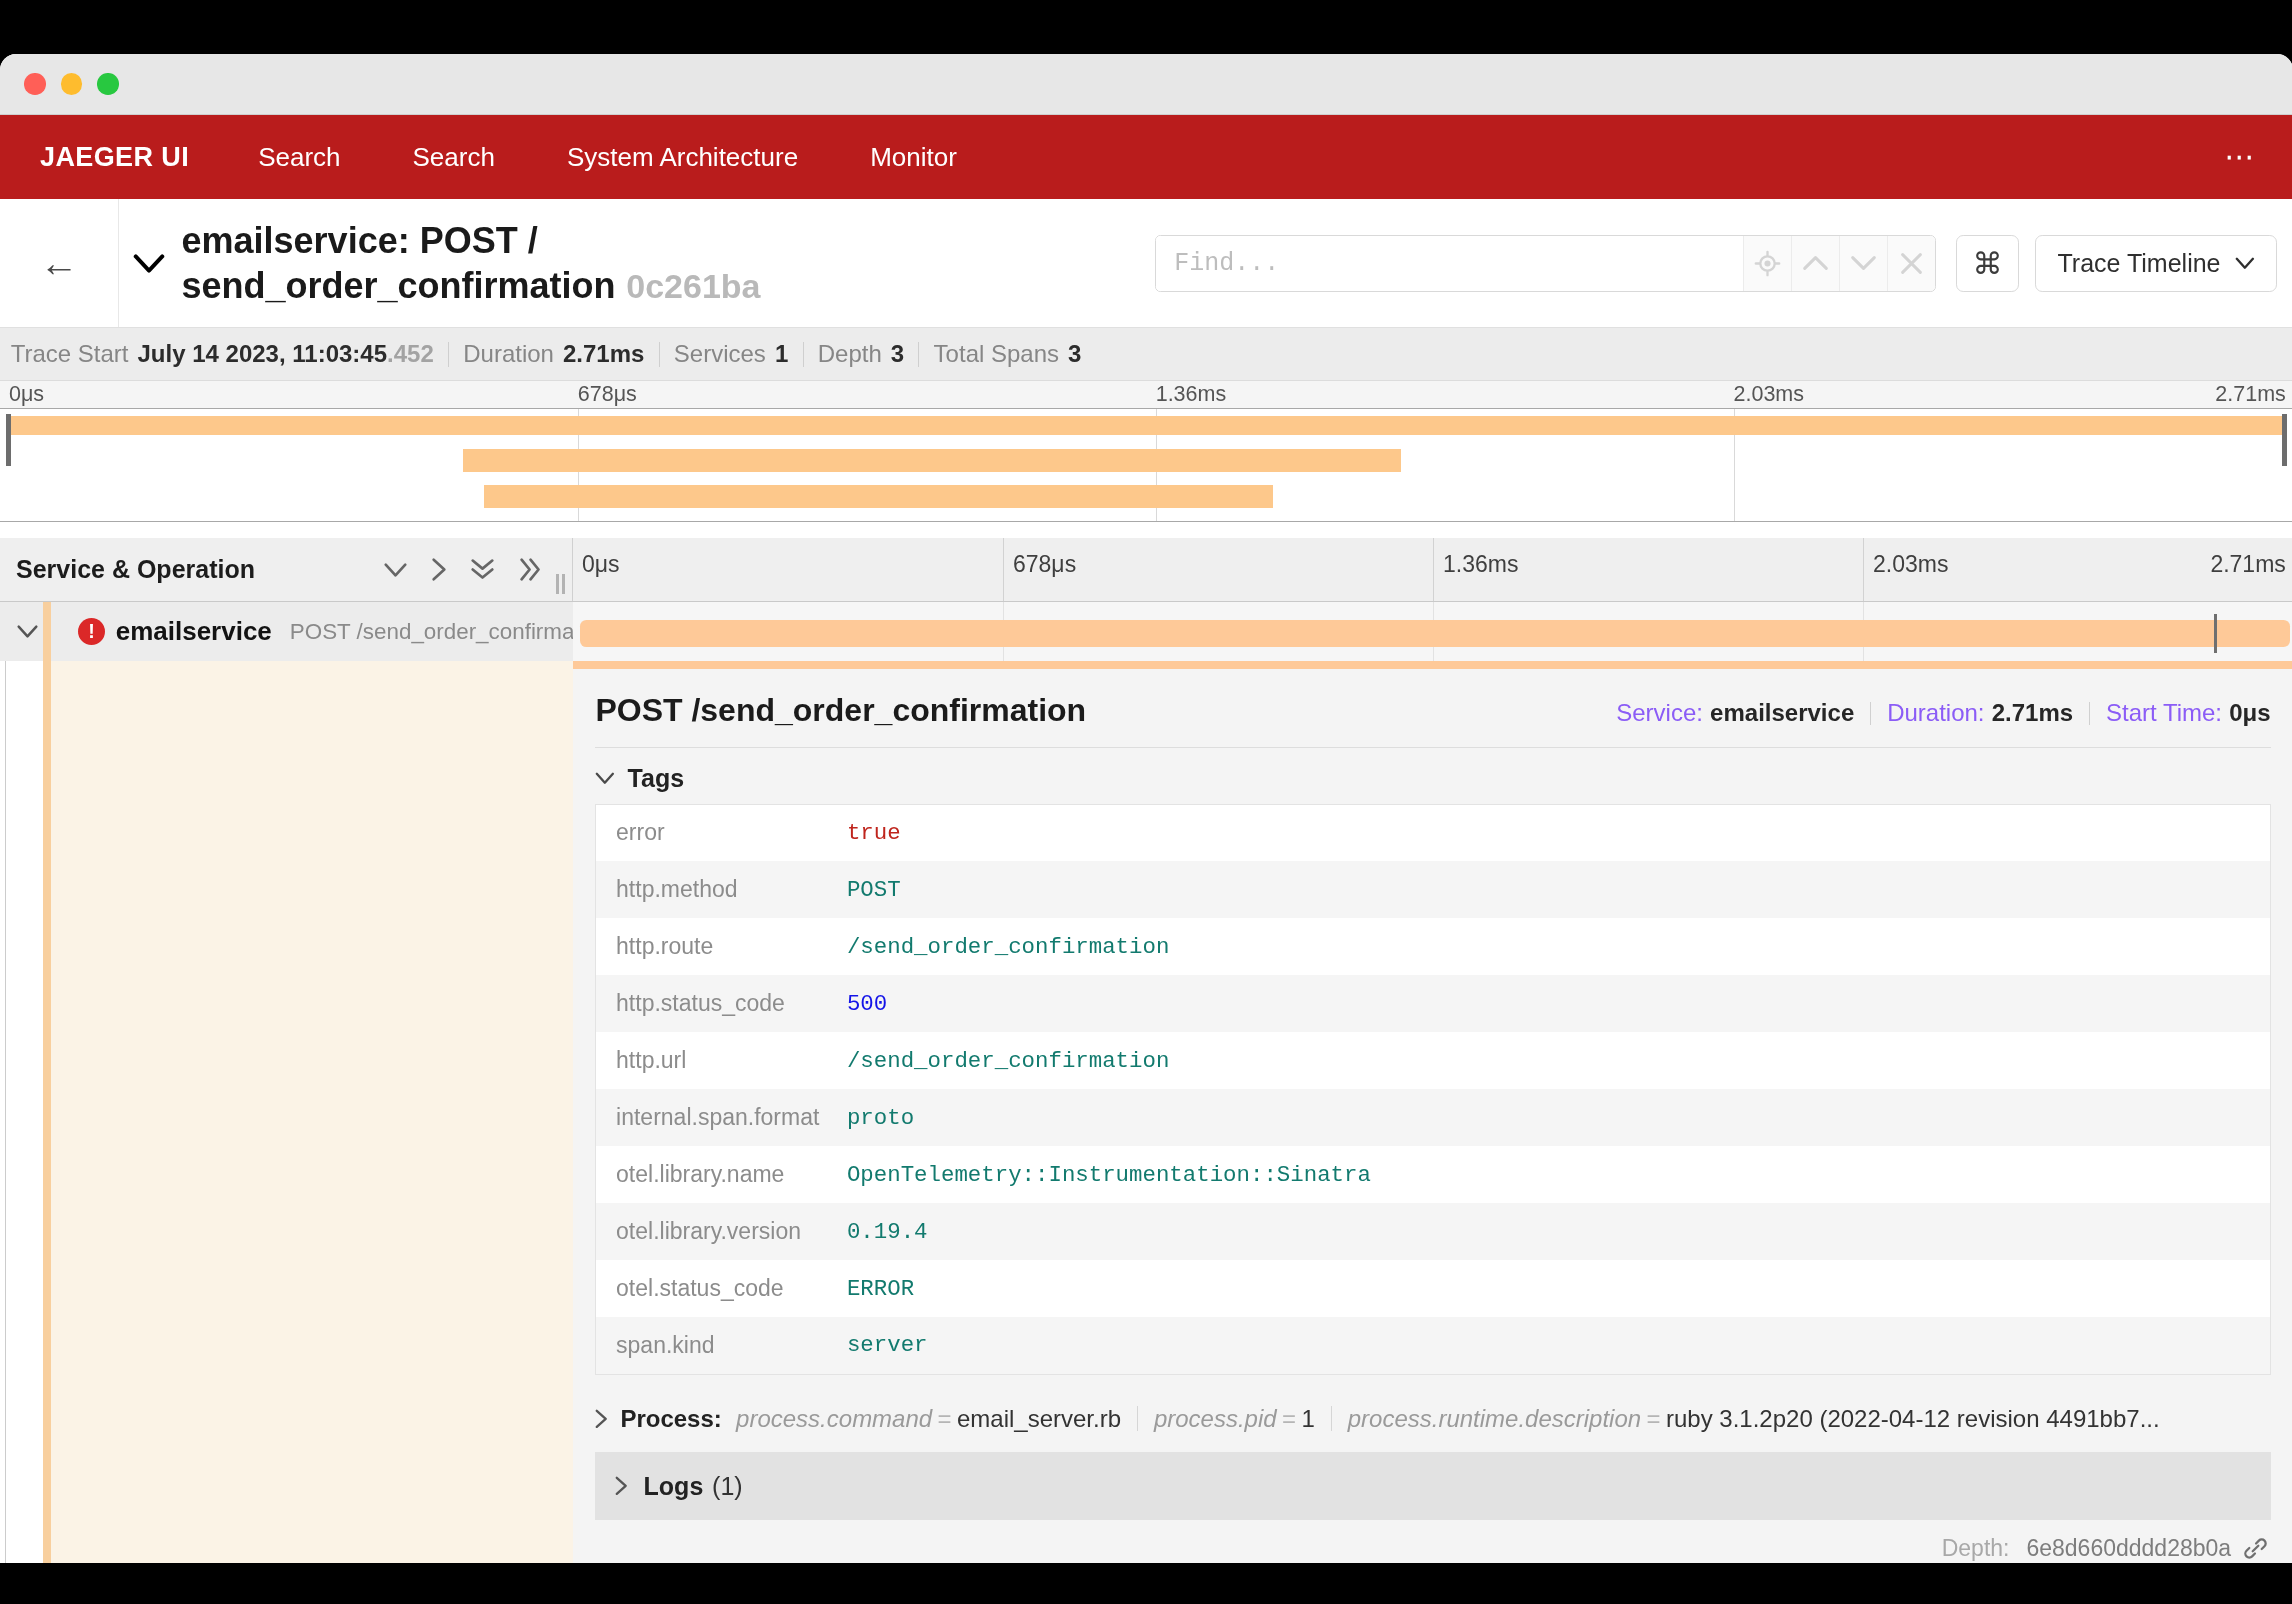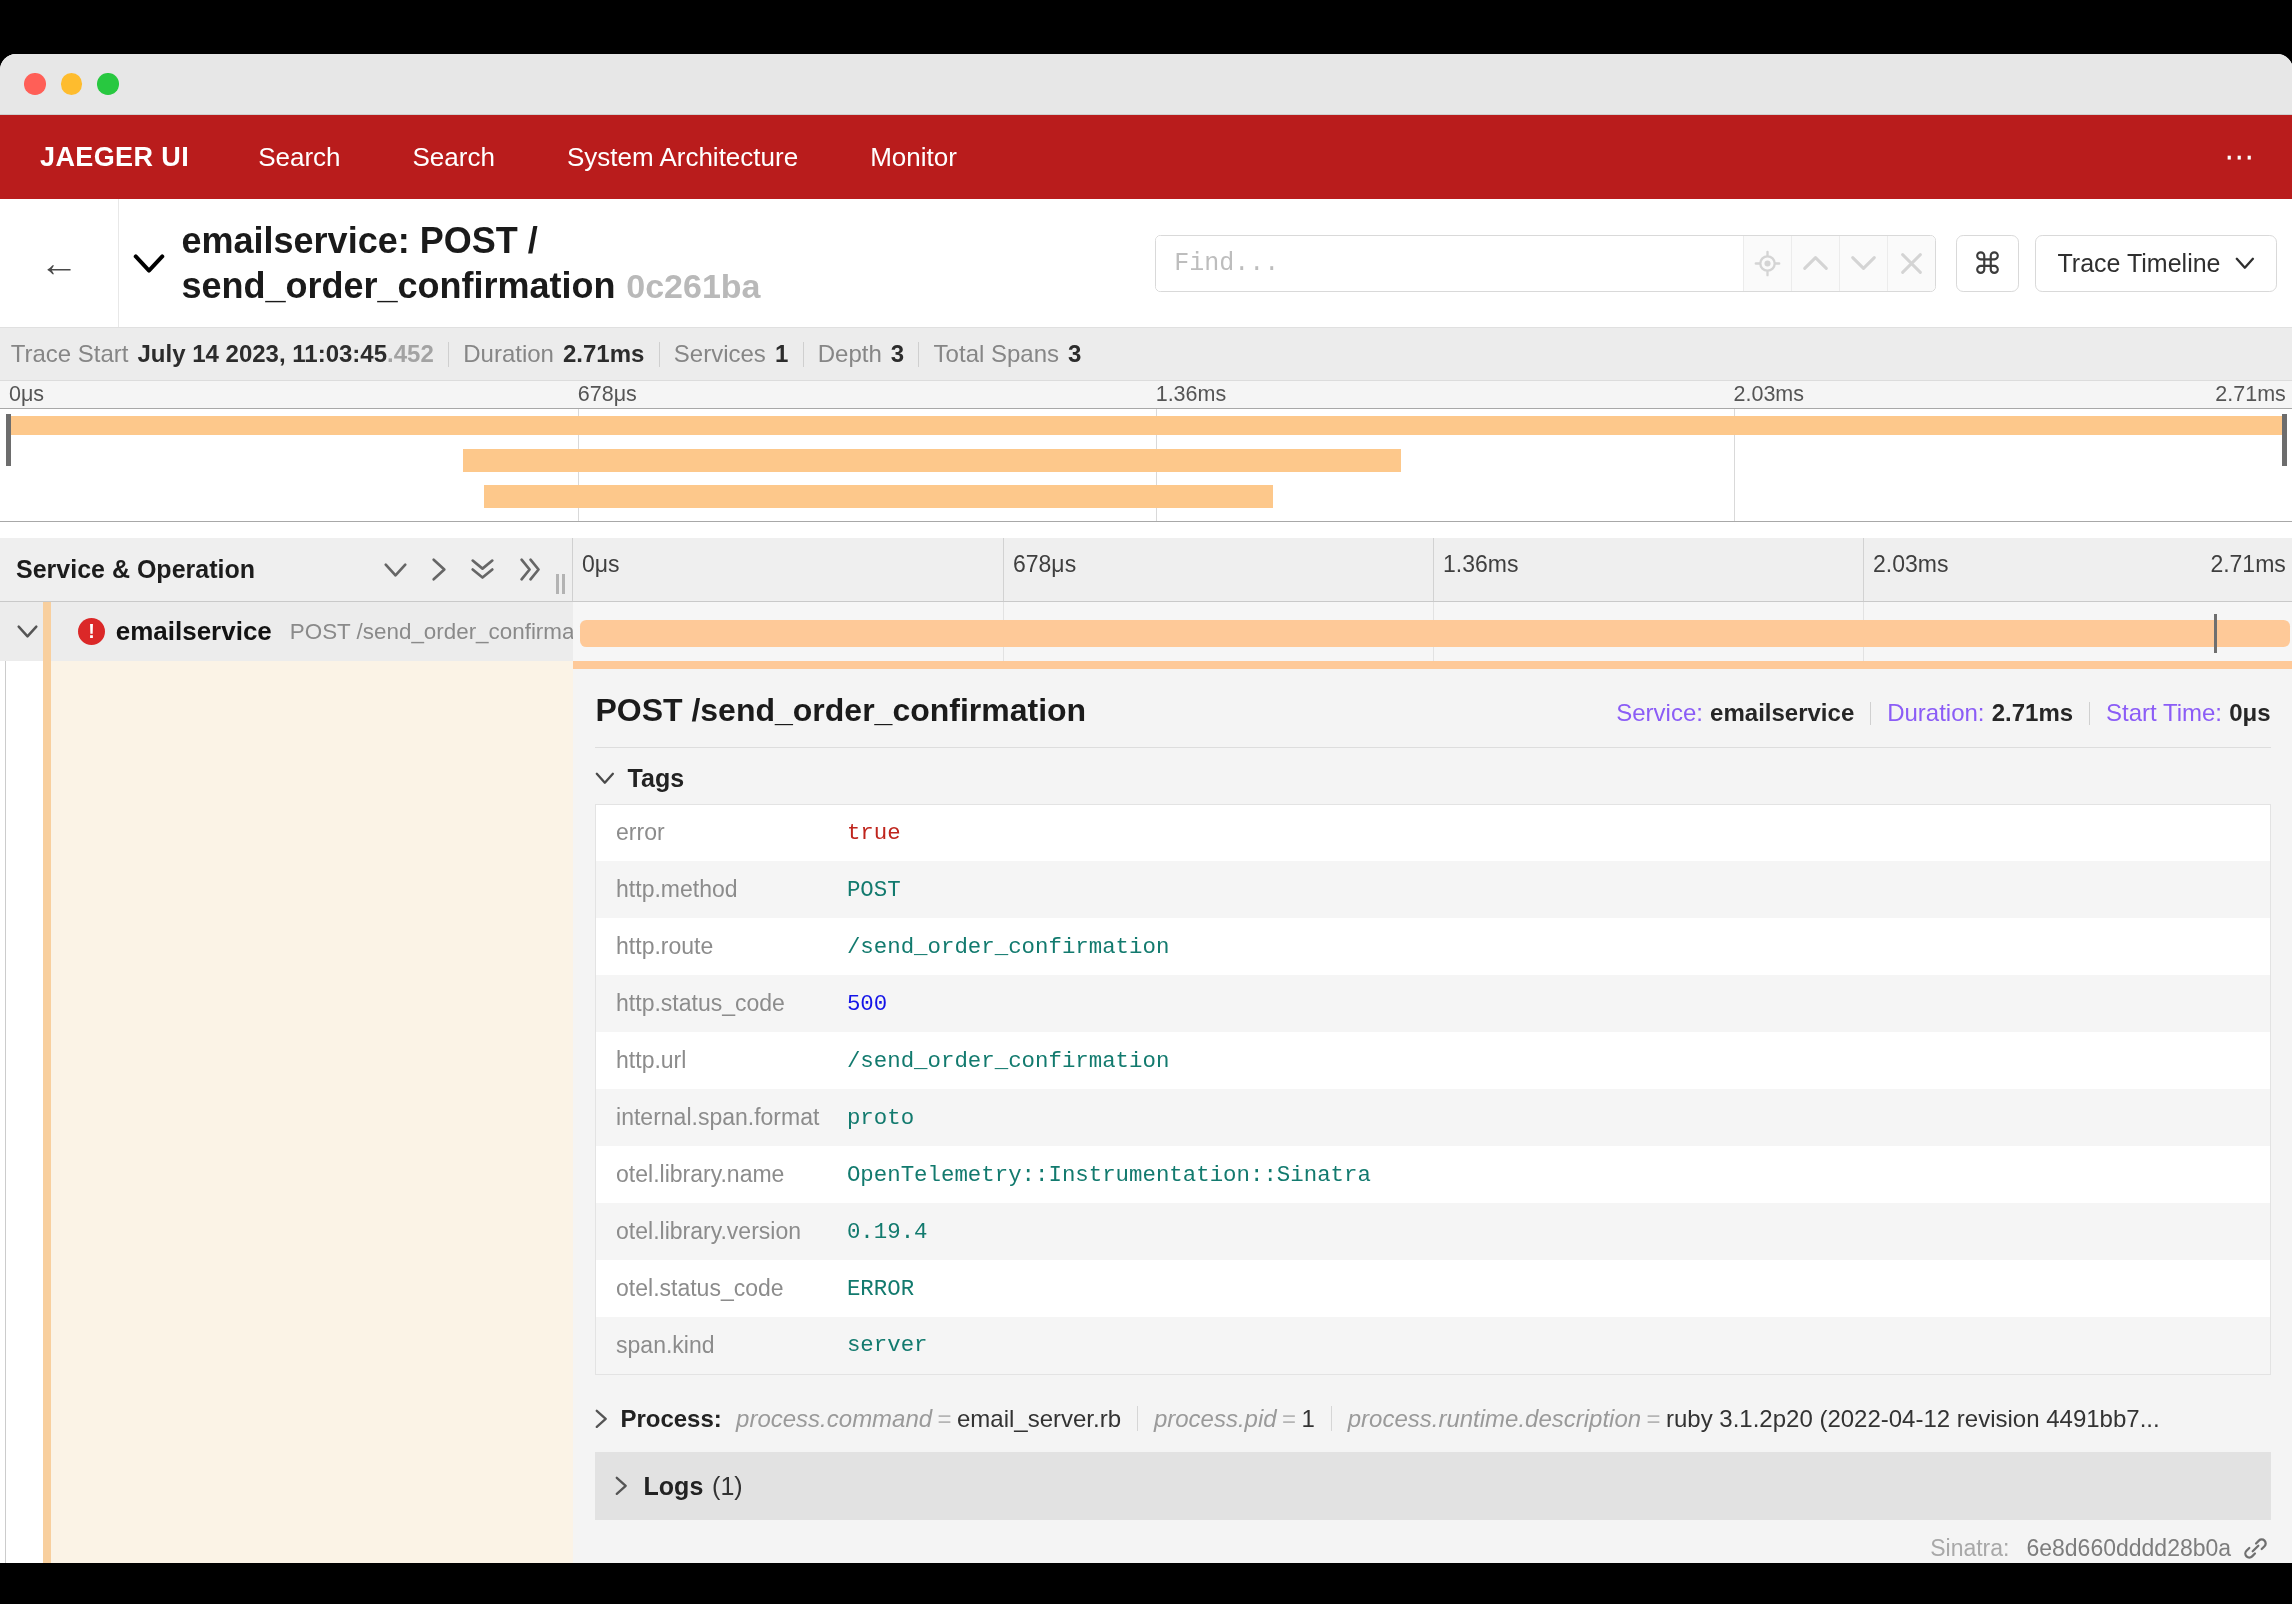--- a/index.html
+++ b/index.html
@@ -387,21 +387,21 @@
 
         <div class="logs-row">
           <svg width="12.5" height="19.7" viewBox="0 0 14 22" style="color:#555">
               <path class="chev" d="M2 2 L12 11 L2 20"></path>
             </svg>
           <span class="t">Logs</span>
           <span class="c">(1)</span>
         </div>
 
         <div class="spanid-row">
-          <span class="lbl">Sinatra:</span>
+          <span class="lbl">Depth:</span>
           <span class="val">6e8d660dddd28b0a</span>
           <svg width="27" height="27" viewBox="0 0 24 24">
             <path class="chev" style="stroke-width:2" d="M9.5 14.5 L14.5 9.5 M12.5 7.5 l2.5-2.5 a3.5 3.5 0 0 1 5 5 L17.5 12.5 M11.5 16.5 l-2.5 2.5 a3.5 3.5 0 0 1 -5 -5 L6.5 11.5"></path>
           </svg>
         </div>
 
       </div>
     </div>
   </div>
 </div>

